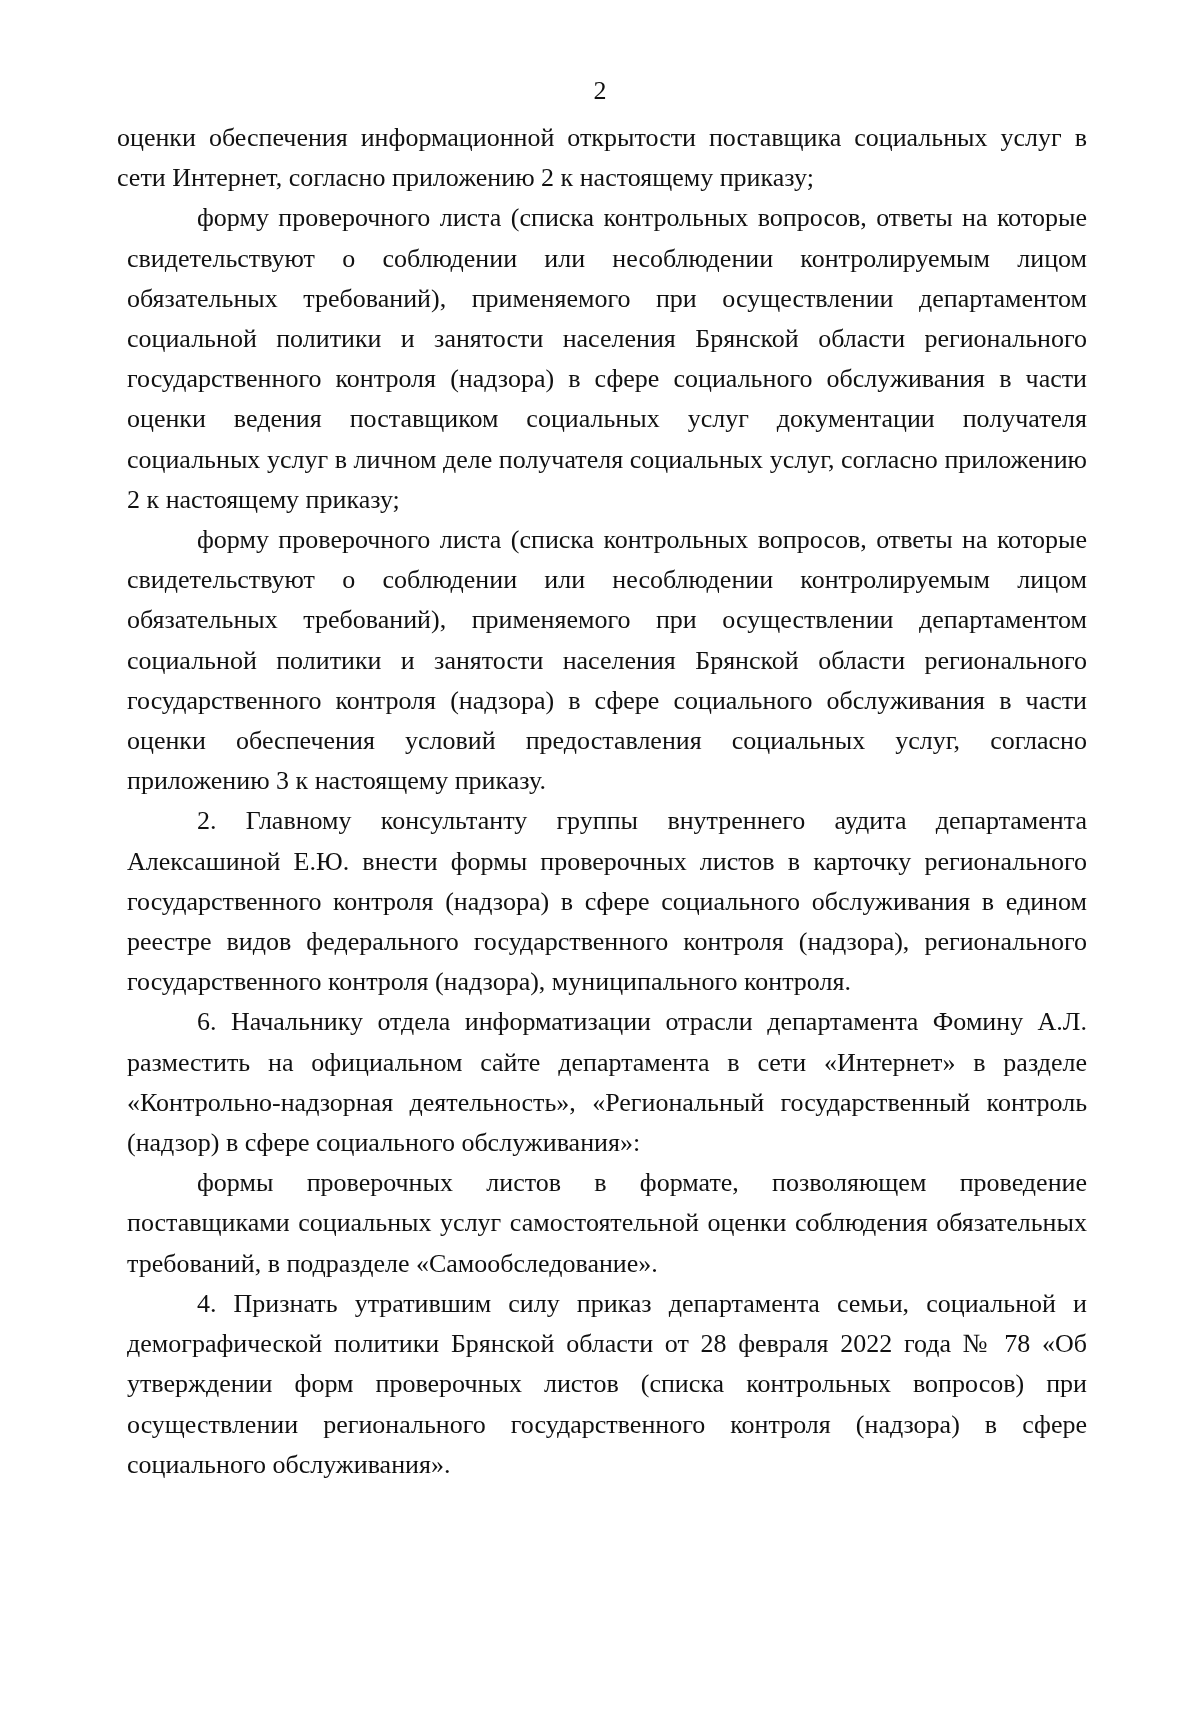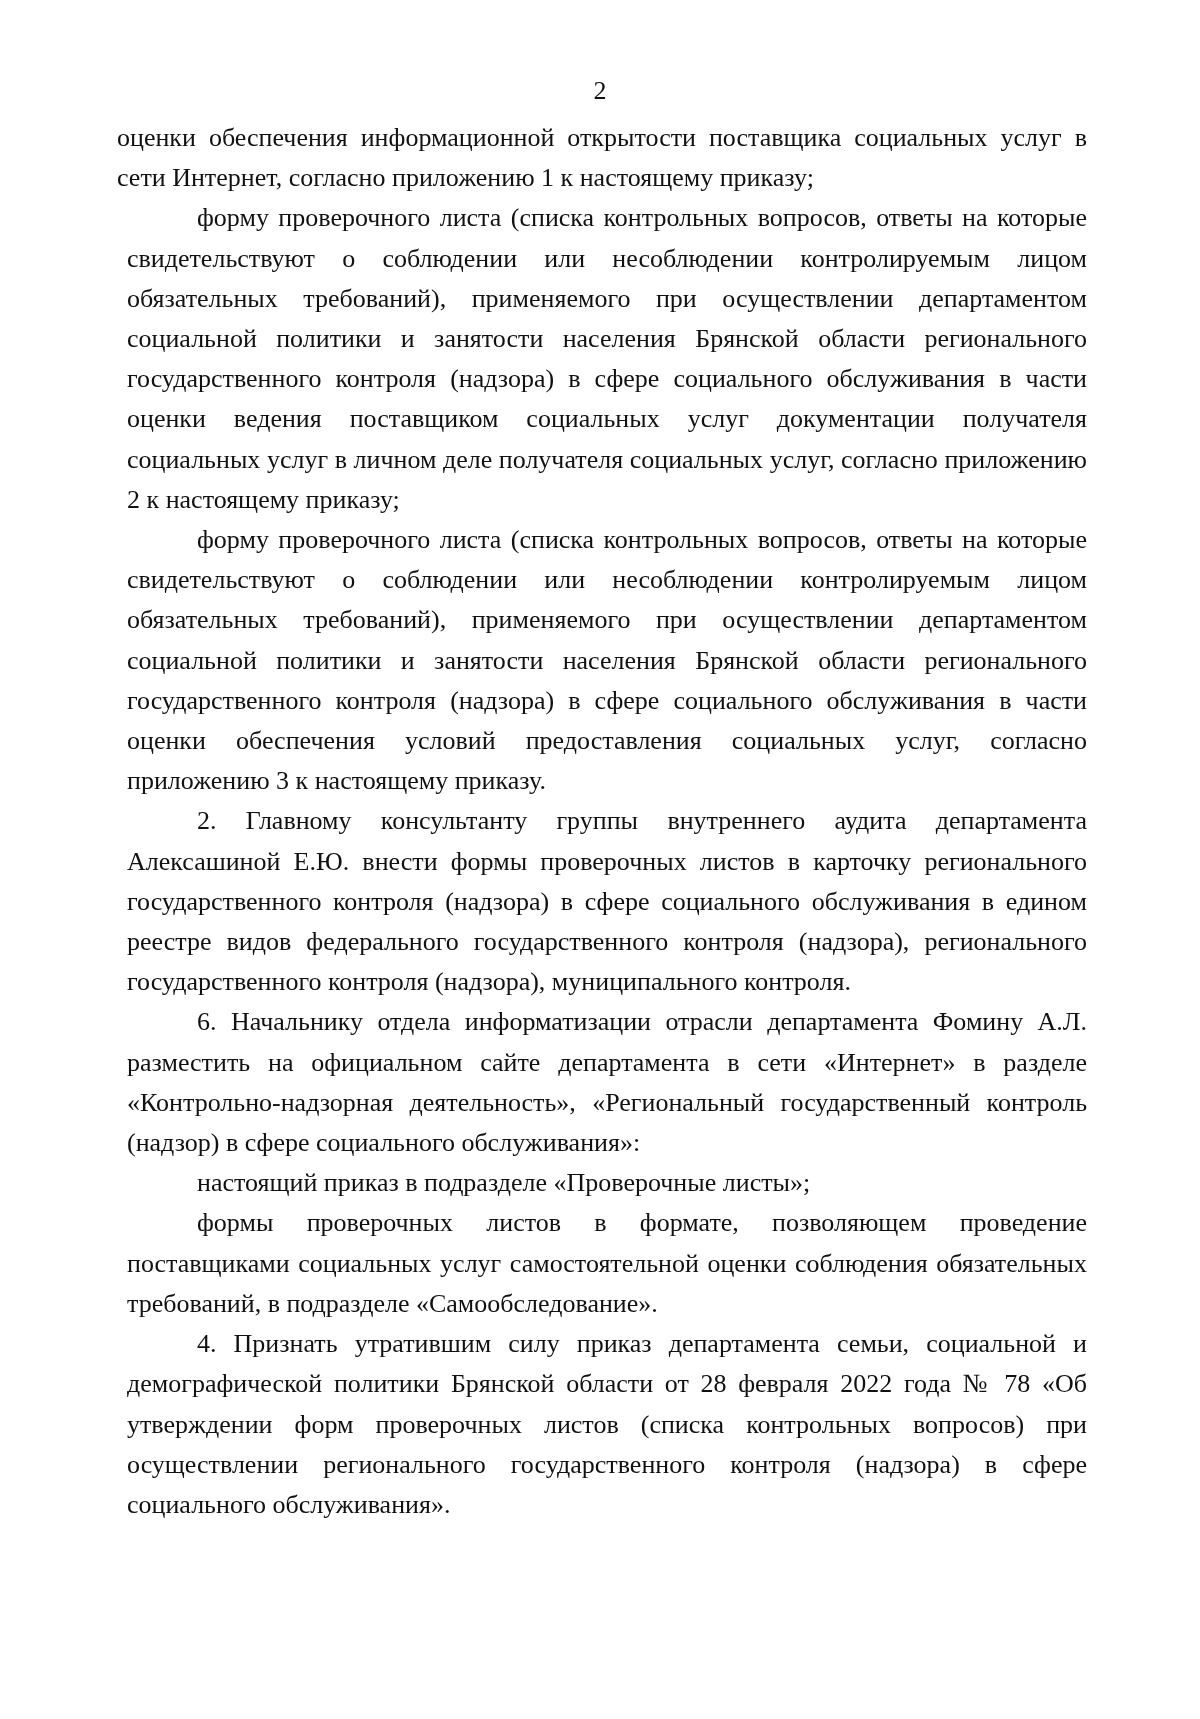--- a/index.html
+++ b/index.html
@@ -33,22 +33,21 @@
   }
   .para.indent { text-indent: 70px; margin-left: 10px; }
   .para.first { text-indent: 0; }
 </style>
 </head>
 <body>
 
 <div class="page">
   <div class="page-number">2</div>
   <div class="content">
-    <p class="para first">оценки обеспечения информационной открытости поставщика социальных услуг в сети Интернет, согласно приложению 1 к настоящему приказу;</p>
+    <p class="para first">оценки обеспечения информационной открытости поставщика социальных услуг в сети Интернет, согласно приложению 2 к настоящему приказу;</p>
     <p class="para indent">форму проверочного листа (списка контрольных вопросов, ответы на которые свидетельствуют о соблюдении или несоблюдении контролируемым лицом обязательных требований), применяемого при осуществлении департаментом социальной политики и занятости населения Брянской области регионального государственного контроля (надзора) в сфере социального обслуживания в части оценки ведения поставщиком социальных услуг документации получателя социальных услуг в личном деле получателя социальных услуг, согласно приложению 2 к настоящему приказу;</p>
     <p class="para indent">форму проверочного листа (списка контрольных вопросов, ответы на которые свидетельствуют о соблюдении или несоблюдении контролируемым лицом обязательных требований), применяемого при осуществлении департаментом социальной политики и занятости населения Брянской области регионального государственного контроля (надзора) в сфере социального обслуживания в части оценки обеспечения условий предоставления социальных услуг, согласно приложению 3 к настоящему приказу.</p>
     <p class="para indent">2. Главному консультанту группы внутреннего аудита департамента Алексашиной Е.Ю. внести формы проверочных листов в карточку регионального государственного контроля (надзора) в сфере социального обслуживания в едином реестре видов федерального государственного контроля (надзора), регионального государственного контроля (надзора), муниципального контроля.</p>
     <p class="para indent">6. Начальнику отдела информатизации отрасли департамента Фомину А.Л. разместить на официальном сайте департамента в сети «Интернет» в разделе «Контрольно-надзорная деятельность», «Региональный государственный контроль (надзор) в сфере социального обслуживания»:</p>
-    <p class="para indent">настоящий приказ в подразделе «Проверочные листы»;</p>
     <p class="para indent">формы проверочных листов в формате, позволяющем проведение поставщиками социальных услуг самостоятельной оценки соблюдения обязательных требований, в подразделе «Самообследование».</p>
     <p class="para indent">4. Признать утратившим силу приказ департамента семьи, социальной и демографической политики Брянской области от 28 февраля 2022 года № 78 «Об утверждении форм проверочных листов (списка контрольных вопросов) при осуществлении регионального государственного контроля (надзора) в сфере социального обслуживания».</p>
   </div>
 </div>
 
 </body></html>

